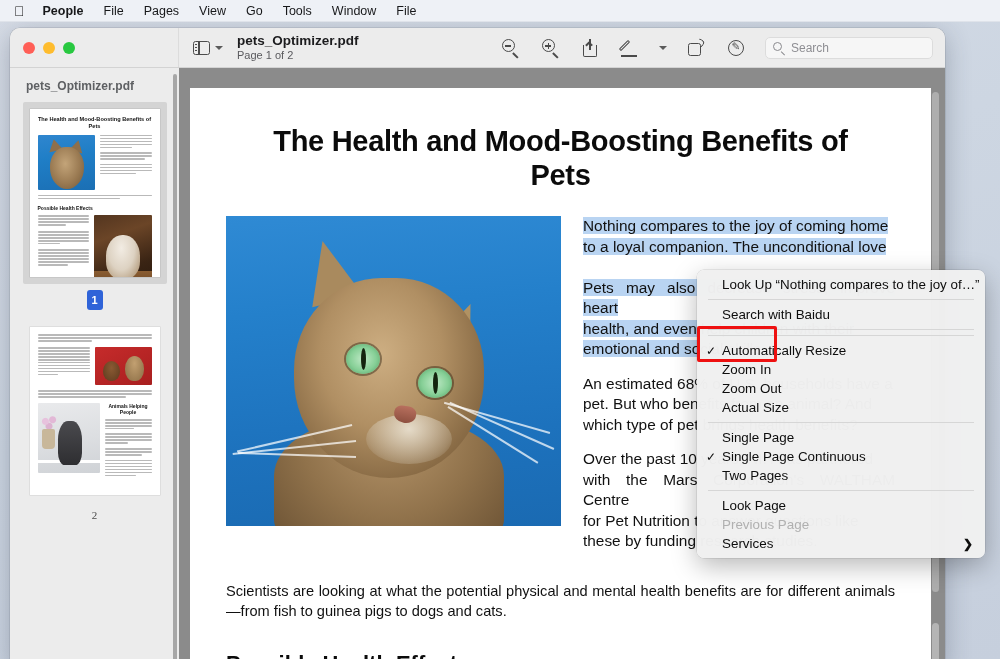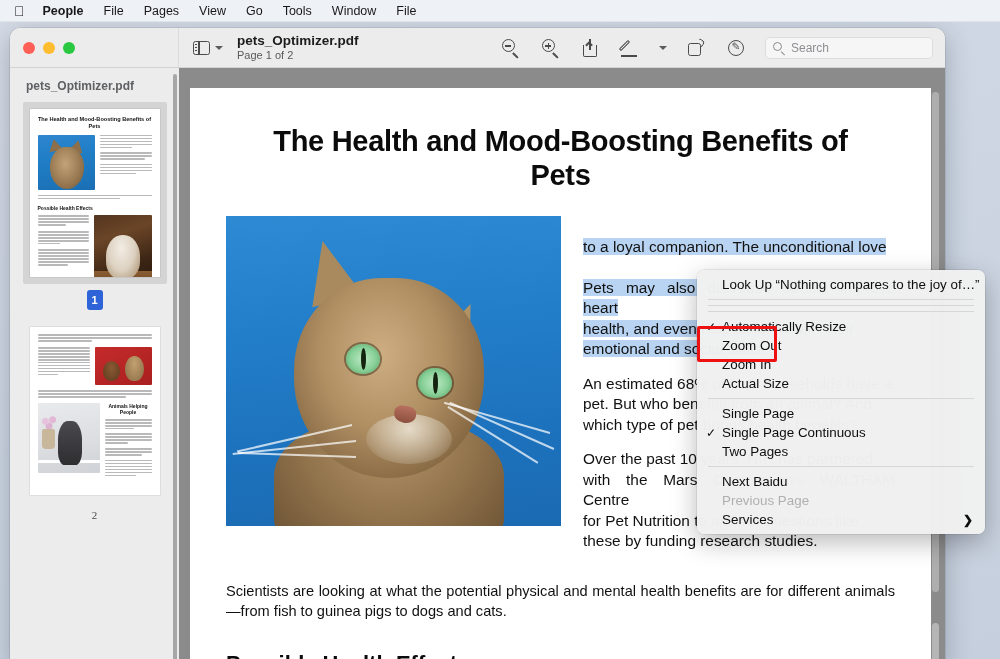--- a/index.html
+++ b/index.html
@@ -614,21 +614,21 @@
           <span class="whisk" style="left:8px;  top:208px; width:118px; transform:rotate(-13deg);"></span>
           <span class="whisk" style="left:6px;  top:224px; width:124px; transform:rotate(-6deg);"></span>
           <span class="whisk" style="left:12px; top:240px; width:118px; transform:rotate(2deg);"></span>
           <span class="whisk" style="left:214px;top:216px; width:110px; transform:rotate(16deg);"></span>
           <span class="whisk" style="left:214px;top:232px; width:114px; transform:rotate(24deg);"></span>
           <span class="whisk" style="left:206px;top:246px; width:106px; transform:rotate(32deg);"></span>
         </div>
 
         <div class="col-text">
           <div class="para sel">
-            <br>
+            <span class="hl">Nothing compares to the joy of coming home</span><br>
             <span class="hl">to a loyal companion. The unconditional love</span><br>
             <br>
             <span class="hl">Pets may also decrease stress, improve heart</span><br>
             <span class="hl">health, and even help children with their</span><br>
             <span class="hl">emotional and social skills.</span>
           </div>
           <div class="para">
             <span>An estimated 68% of U.S. households have a</span><br>
             <span>pet. But who benefits from an animal? And</span><br>
             <span>which type of pet brings health benefits?</span>
@@ -651,49 +651,52 @@
     <div class="content-scroll"></div>
     <div class="content-scroll2"></div>
   </div>
 </div>
 
 <div id="ctxmenu">
     <div class="ctx-item">
       <span>Look Up “Nothing compares to the joy of…”</span>
     </div>
     <div class="ctx-sep"></div>
+    <div class="ctx-item">
+      <span>Search with Baidu</span>
+    </div>
     <div class="ctx-sep"></div>
     <div class="ctx-sep"></div>
     <div class="ctx-item">
       <span class="ctx-check">✓</span>
       <span>Automatically Resize</span>
     </div>
     <div class="ctx-item">
+      <span>Zoom In</span>
+    </div>
+    <div class="ctx-item">
       <span>Zoom Out</span>
-    </div>
-    <div class="ctx-item">
-      <span>Zoom In</span>
     </div>
     <div class="ctx-item">
       <span>Actual Size</span>
     </div>
     <div class="ctx-sep"></div>
     <div class="ctx-item">
       <span>Single Page</span>
     </div>
     <div class="ctx-item">
       <span class="ctx-check">✓</span>
       <span>Single Page Continuous</span>
     </div>
     <div class="ctx-item">
       <span>Two Pages</span>
     </div>
     <div class="ctx-sep"></div>
     <div class="ctx-item">
-      <span>Next Baidu</span>
+      <span>Look Page</span>
     </div>
     <div class="ctx-item disabled">
       <span>Previous Page</span>
     </div>
     <div class="ctx-item">
       <span>Services</span>
       <span class="ctx-sub-arrow">❯</span>
     </div>
   </div>
 <div id="copy-highlight" style="border-color: rgb(238, 17, 17);"></div>

